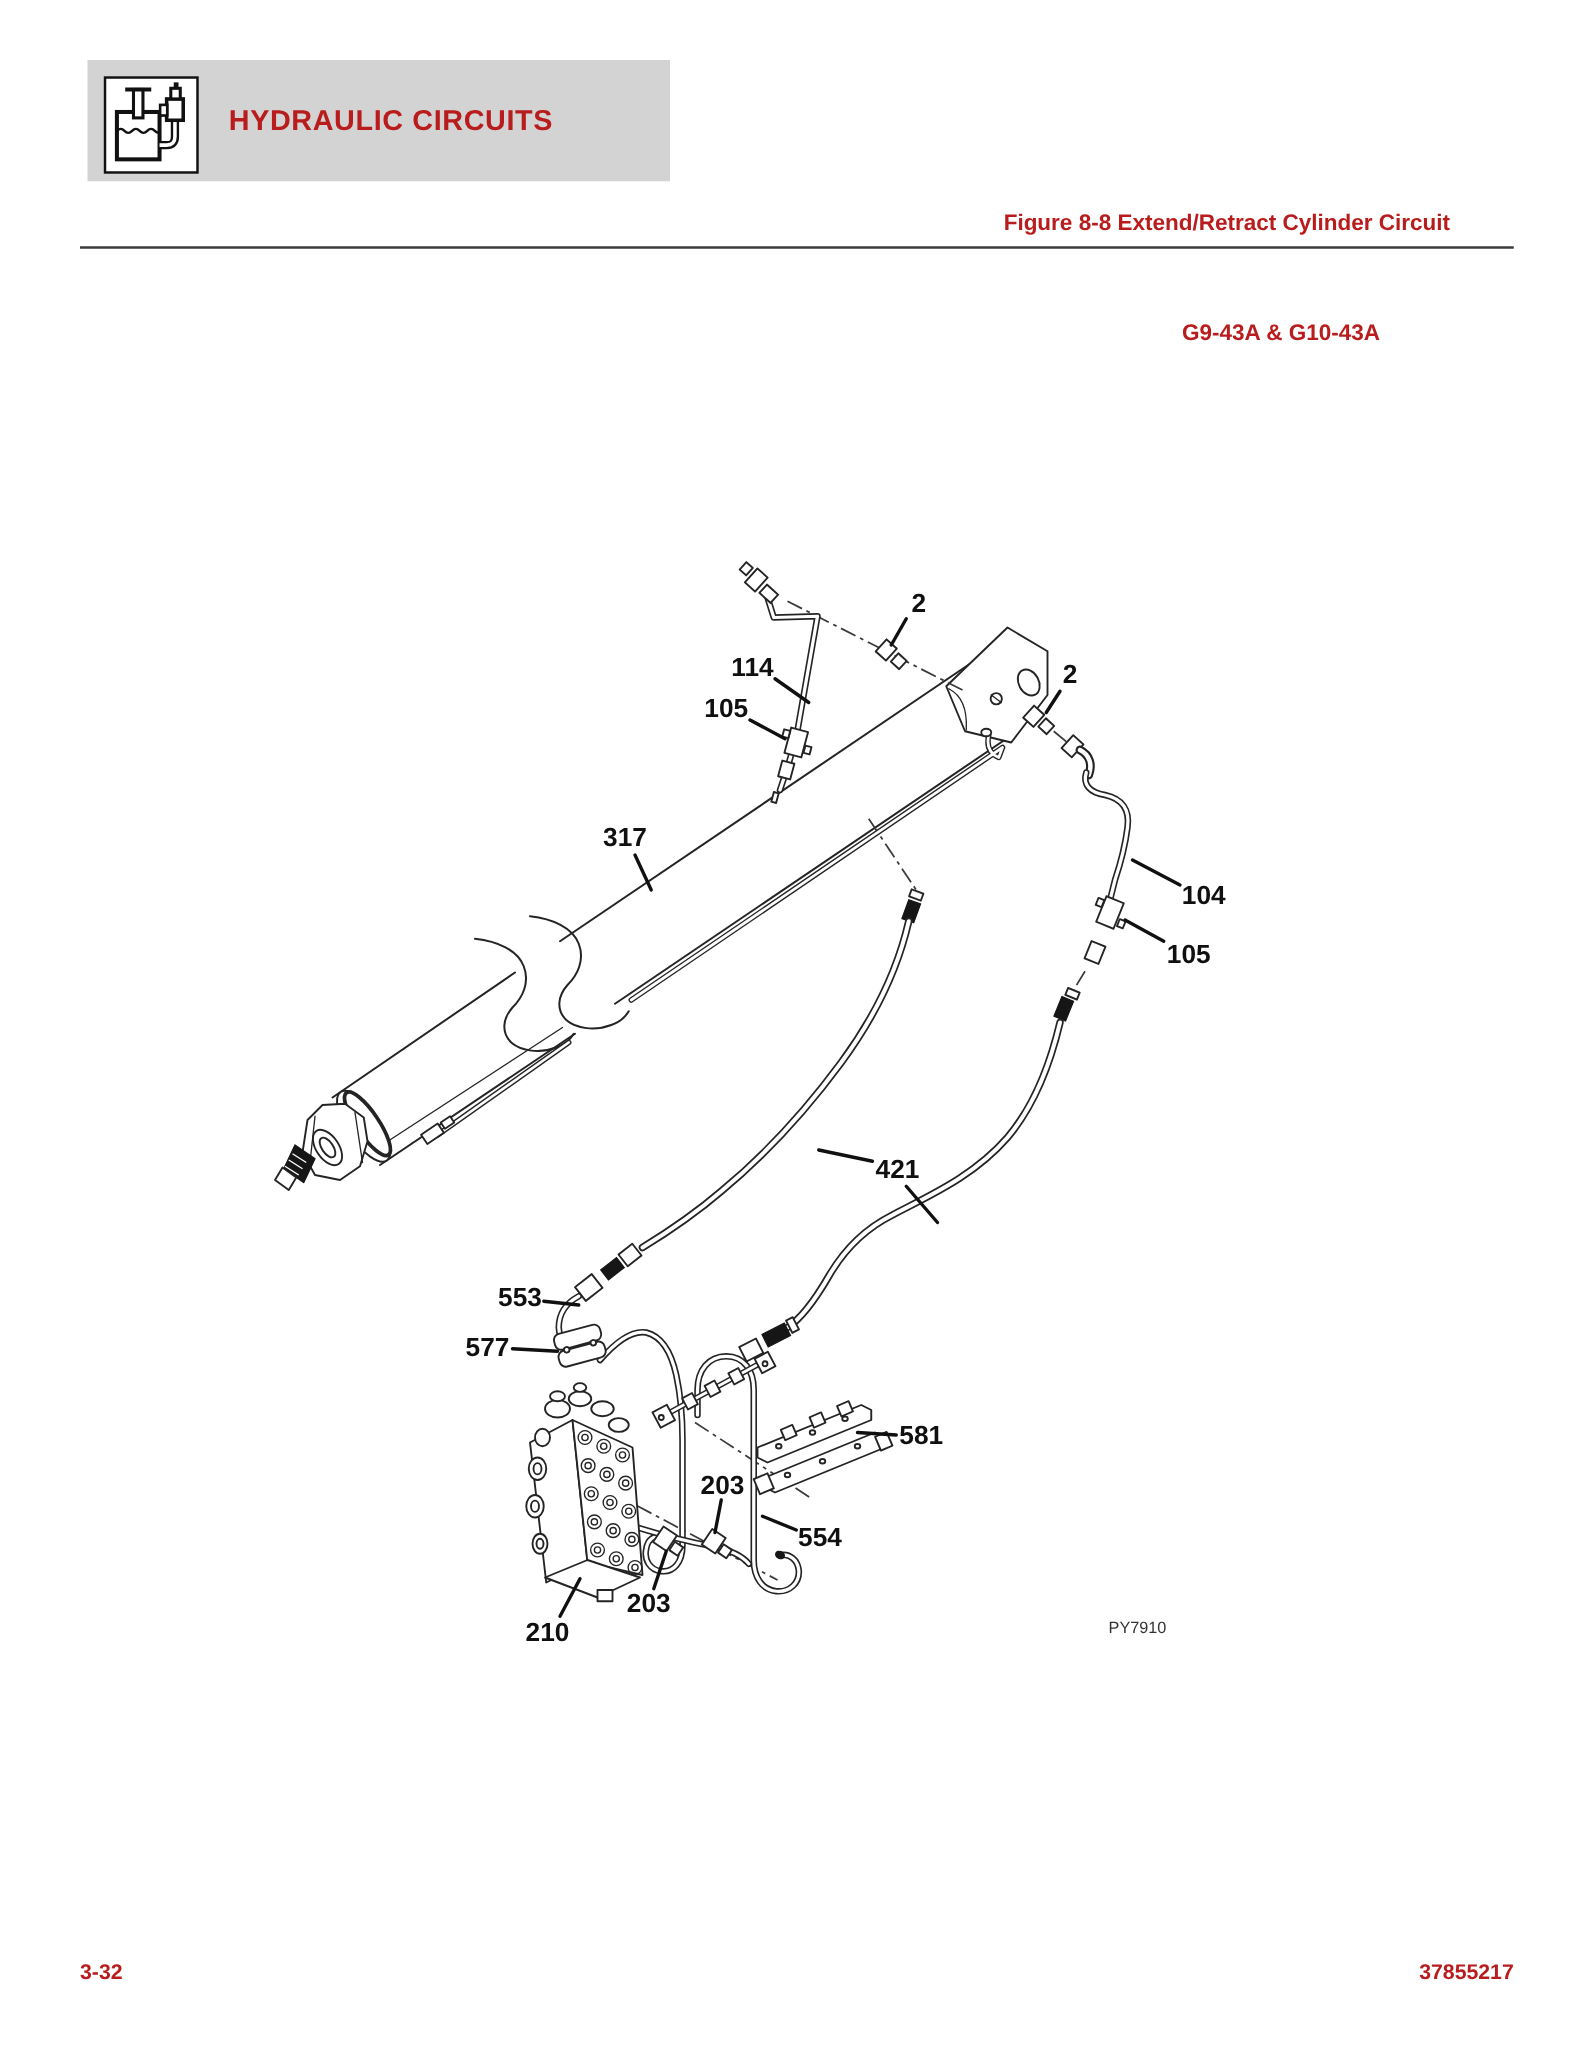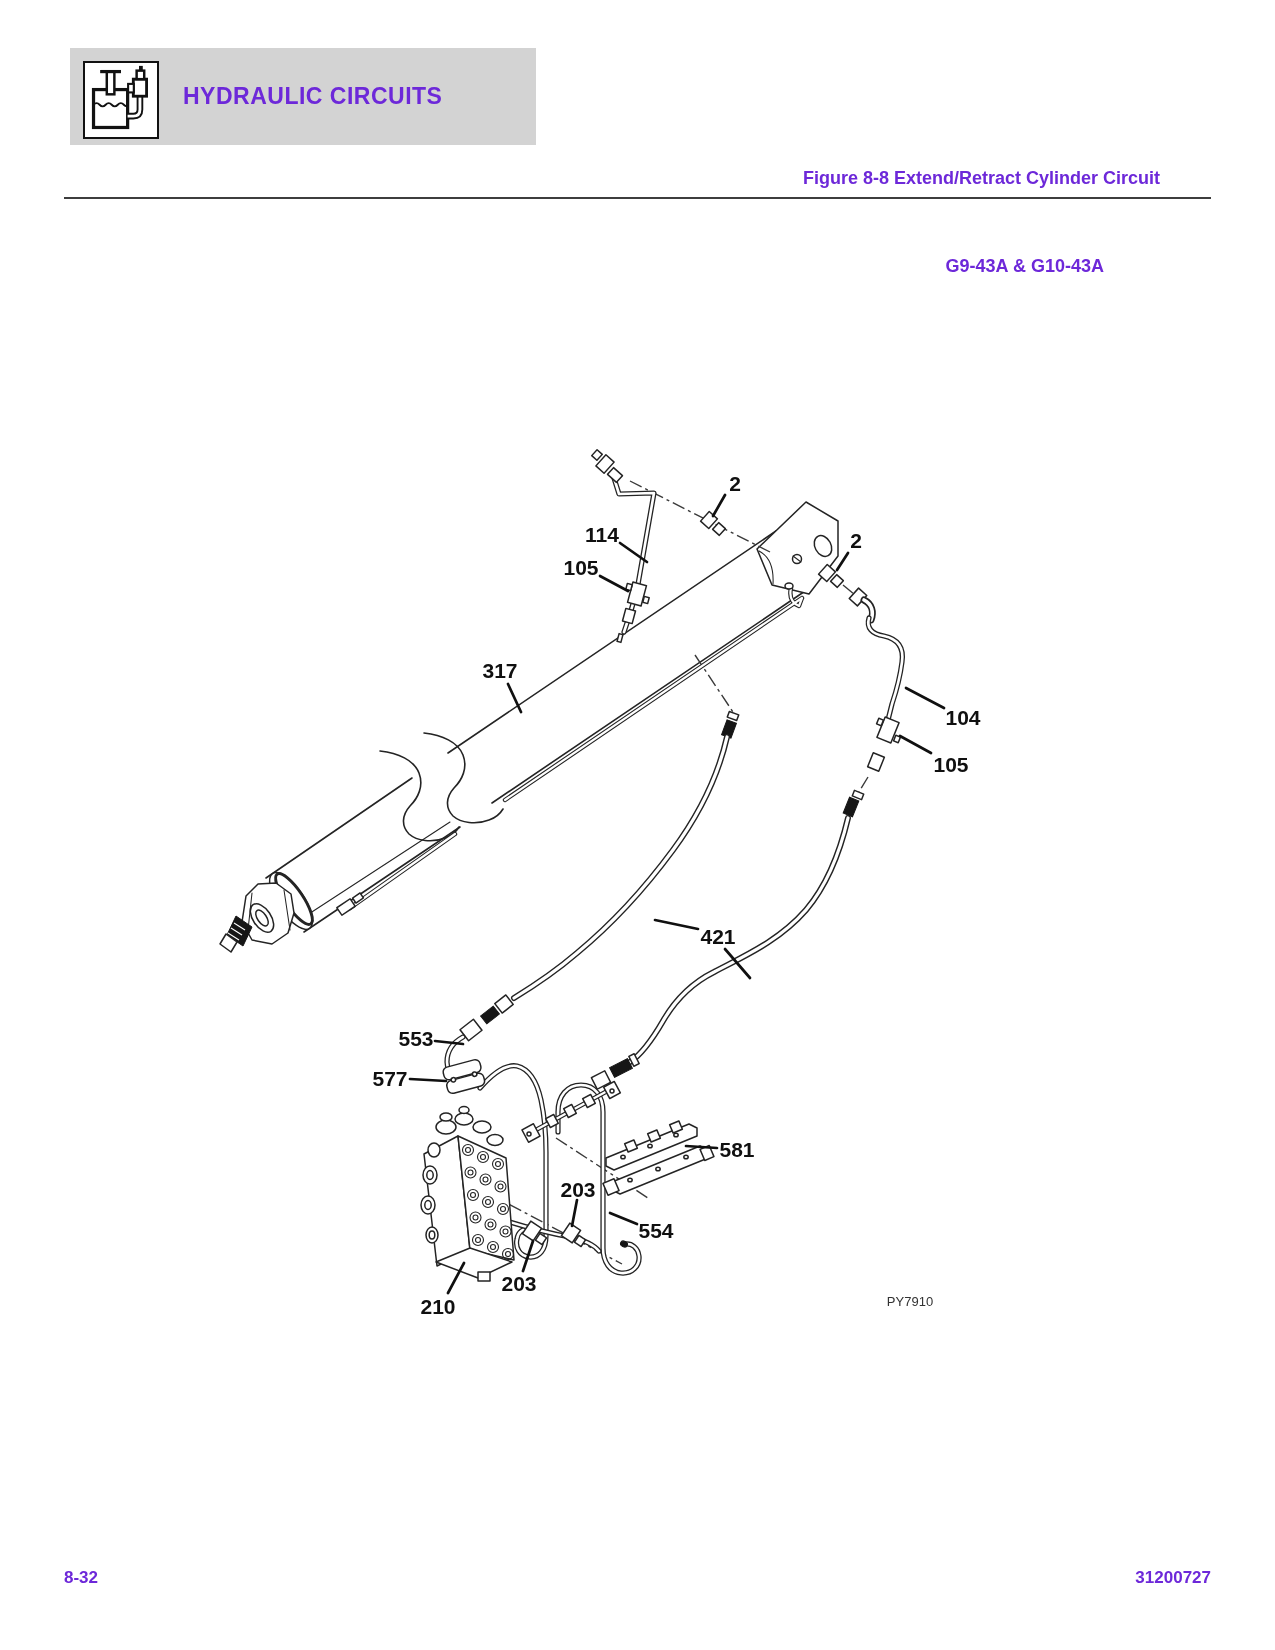--- a/index.html
+++ b/index.html
@@ -1,17 +1,17 @@
 <!DOCTYPE html>
 <html><head>
 <meta charset="utf-8">
 <style>
   html,body{margin:0;padding:0;background:#888;}
   .page{width:1275px;height:1650px;position:relative;background:#fff;overflow:hidden;
-        font-family:"Liberation Sans",sans-serif;color:#6d28d9;margin:0 auto;}
+        font-family:"Liberation Sans",sans-serif;color:#b91c1c;margin:0 auto;}
   .hdr-band{position:absolute;left:70px;top:48px;width:466px;height:97px;background:#d3d3d3;}
   .icon-box{position:absolute;left:13px;top:13px;width:76px;height:78px;background:#fff;
             border:2px solid #111;box-sizing:border-box;}
   .hdr-title{position:absolute;left:113px;top:0;height:97px;display:flex;align-items:center;
              font-size:23px;font-weight:bold;letter-spacing:.5px;white-space:nowrap;}
   .fig-title{position:absolute;left:0;top:168px;width:1160px;text-align:right;
              font-size:18px;font-weight:bold;}
   .rule{position:absolute;left:64px;top:197px;width:1147px;height:2px;background:#3d3d3d;}
   .subtitle{position:absolute;left:0;top:256px;width:1104px;text-align:right;
             font-size:18px;font-weight:bold;}
@@ -316,15 +316,15 @@
         <text x="656" y="1230" class="callout">554</text>
         <line x1="523" y1="1271" x2="533" y2="1241" class="leader"></line>
         <text x="519" y="1283" class="callout">203</text>
         <line x1="448" y1="1293" x2="464" y2="1263" class="leader"></line>
         <text x="438" y="1306" class="callout">210</text>
       </g>
 
     <text class="code-txt" x="910" y="1306">PY7910</text>
   </svg>
 
-  <div class="footer f-left">8-32</div>
-  <div class="footer f-right">31200727</div>
+  <div class="footer f-left">3-32</div>
+  <div class="footer f-right">37855217</div>
 </div>
 
 </body></html>

